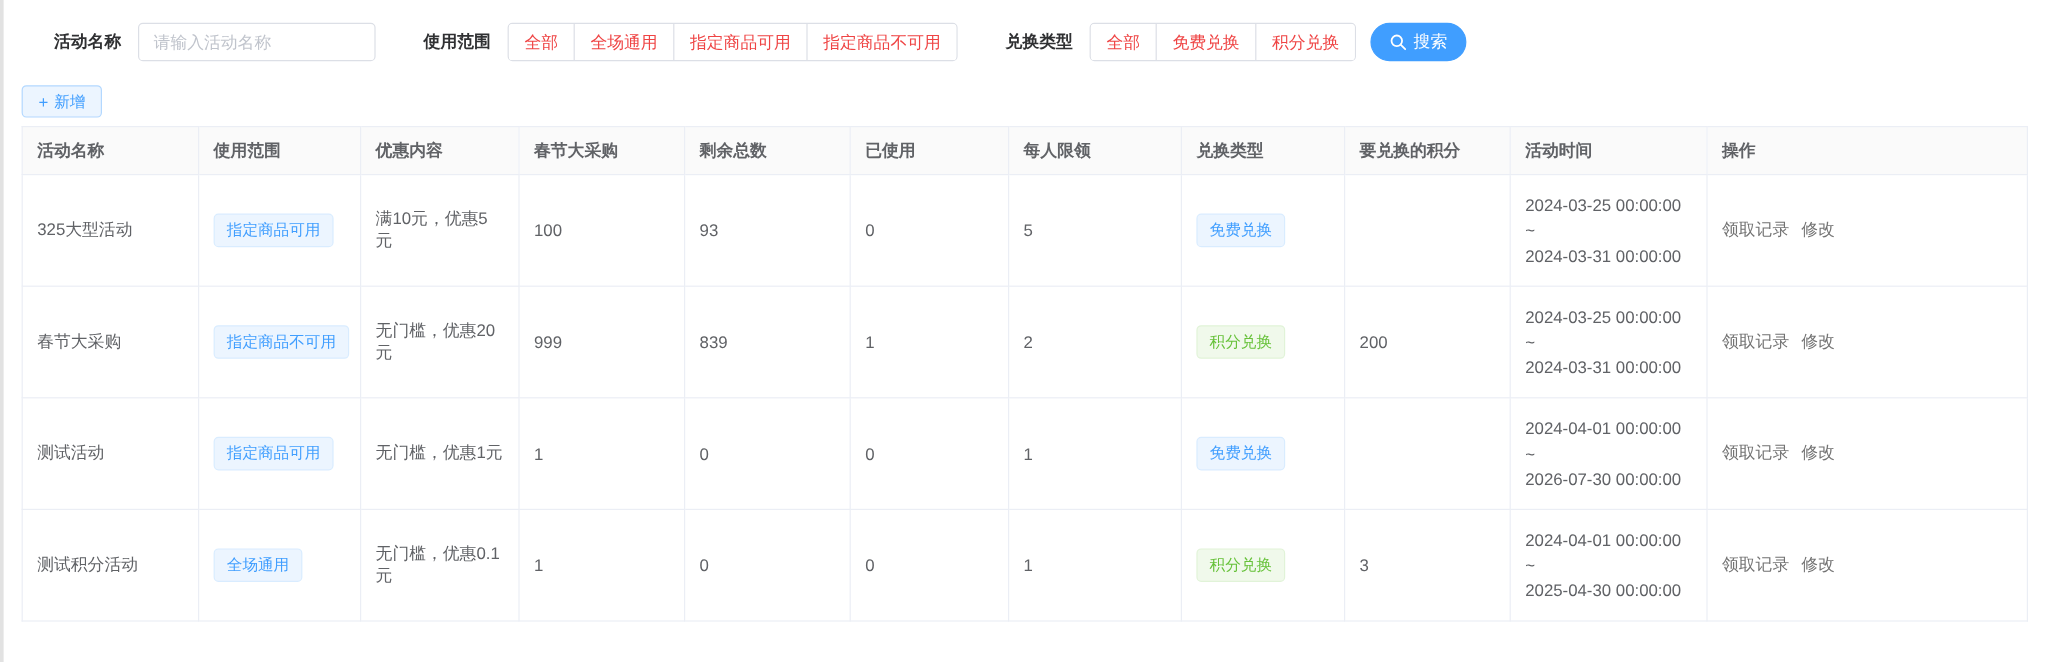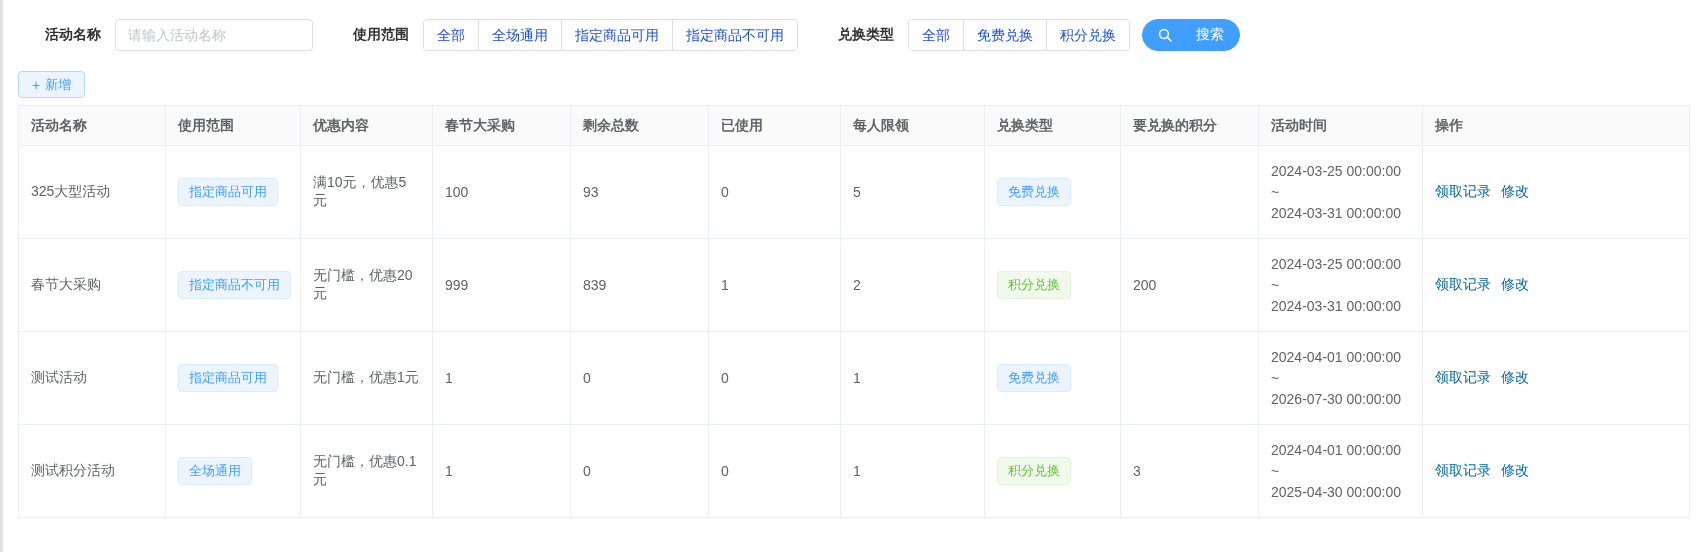--- a/index.html
+++ b/index.html
@@ -52,32 +52,32 @@
     border-radius: 4px;
     overflow: hidden;
     height: 32px;
   }
   .group-btn {
     height: 30px;
     padding: 0 13px;
     background: #fff;
     border: none;
     border-left: 1px solid #dcdfe6;
-    color: #1d4ed8;
+    color: #ef4444;
     font-size: 14px;
     font-family: inherit;
     cursor: pointer;
     line-height: 30px;
   }
   .group-btn:first-child { border-left: none; }
 
   .search-btn {
     display: inline-flex;
     align-items: center;
-    gap: 24px;
+    gap: 6px;
     height: 32px;
     padding: 0 15px;
     background: #409eff;
     color: #fff;
     border: 1px solid #409eff;
     border-radius: 16px;
     font-size: 14px;
     font-family: inherit;
     cursor: pointer;
     margin-left: -28px;
@@ -137,21 +137,21 @@
     line-height: 26px;
     padding: 0 10px;
     border-radius: 4px;
     font-size: 13px;
     white-space: nowrap;
   }
   .tag-blue  { background: #ecf5ff; border: 1px solid #d9ecff; color: #409eff; }
   .tag-green { background: #f0f9eb; border: 1px solid #e1f3d8; color: #67c23a; }
   .time-line { line-height: 21px; }
   .link {
-    color: #0369a1;
+    color: #737373;
     cursor: pointer;
     text-decoration: none;
     margin-right: 10px;
     font-size: 14px;
   }
   .link:last-child { margin-right: 0; }
 </style>
 </head>
 <body>
 

